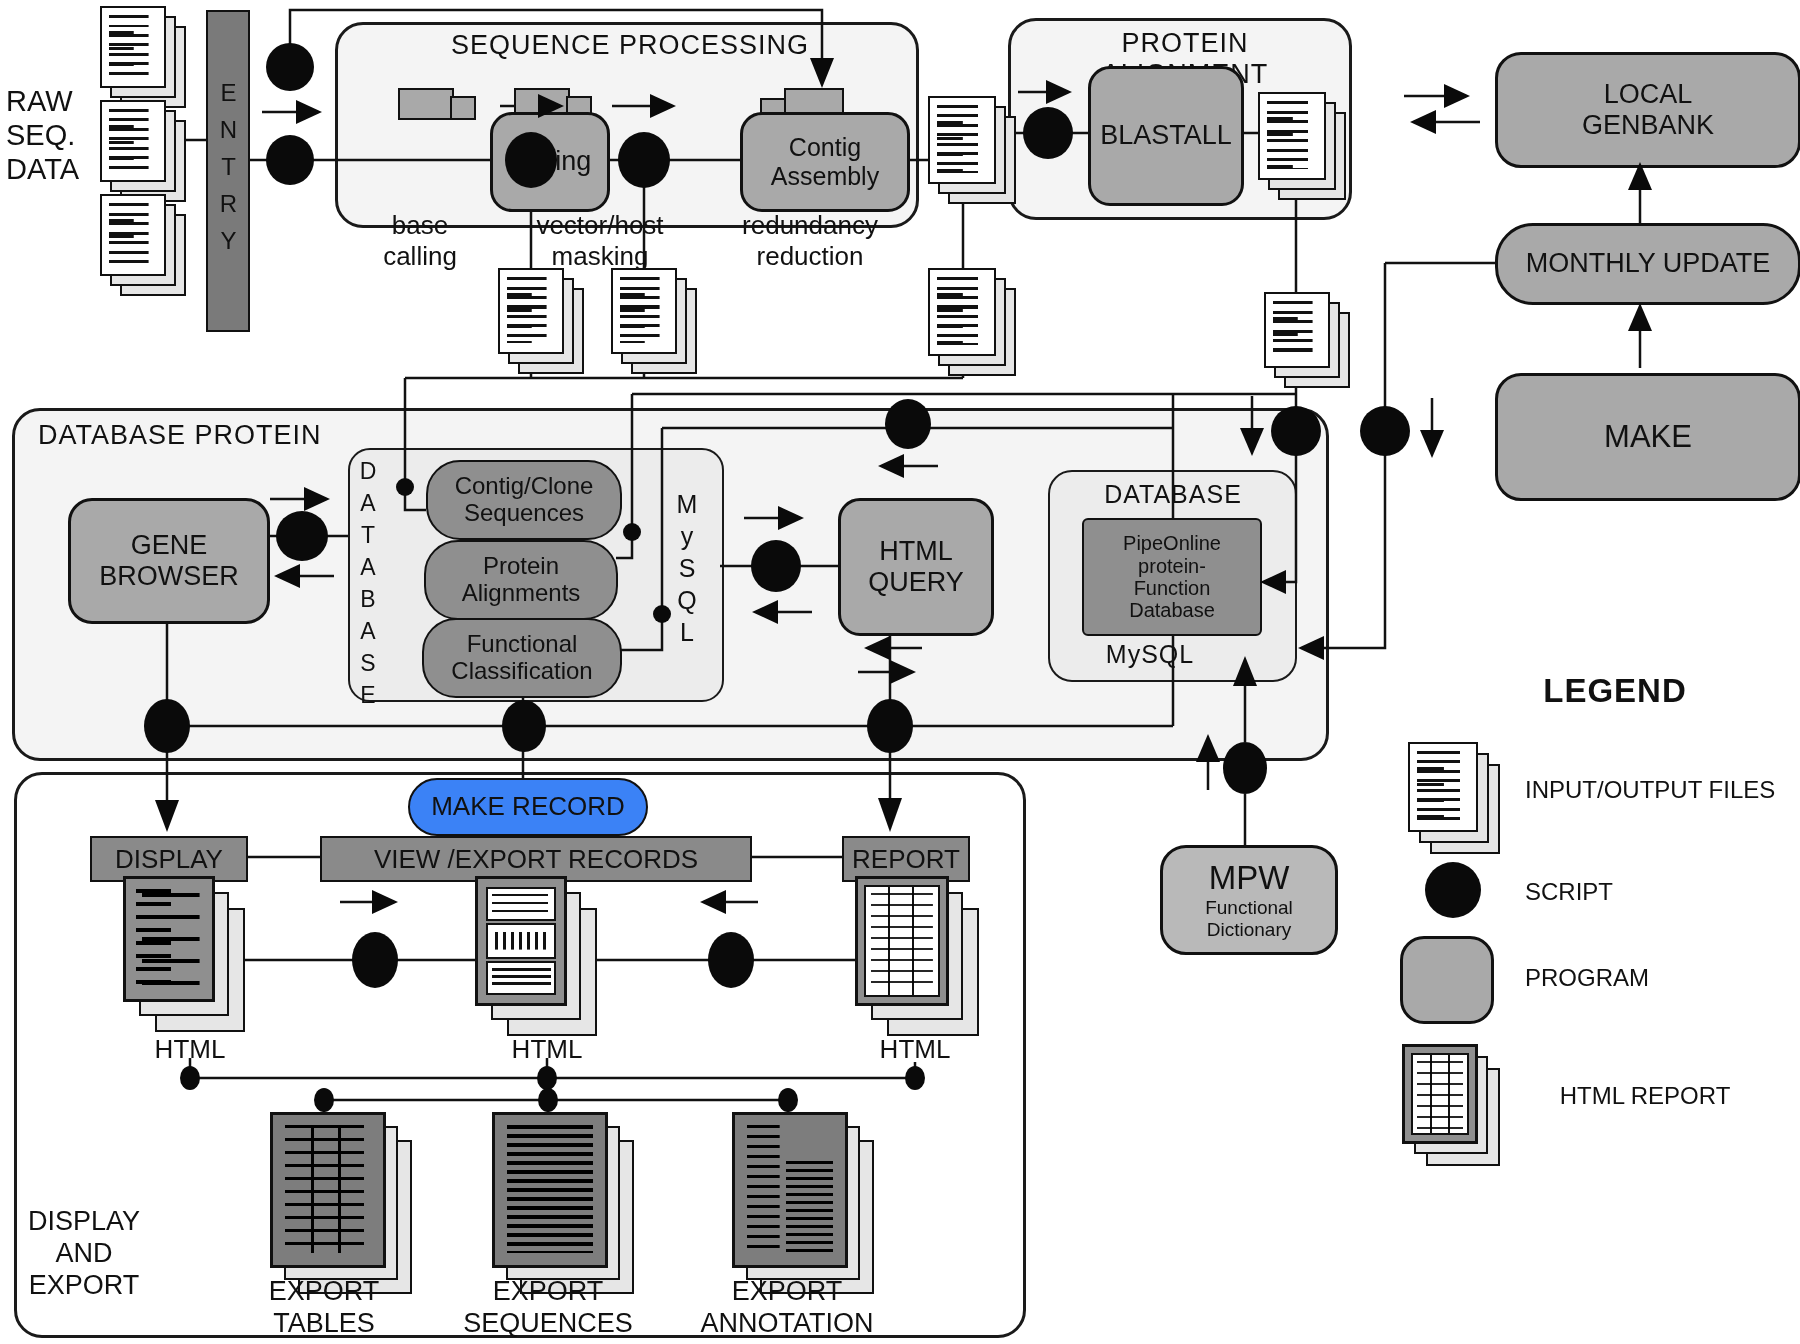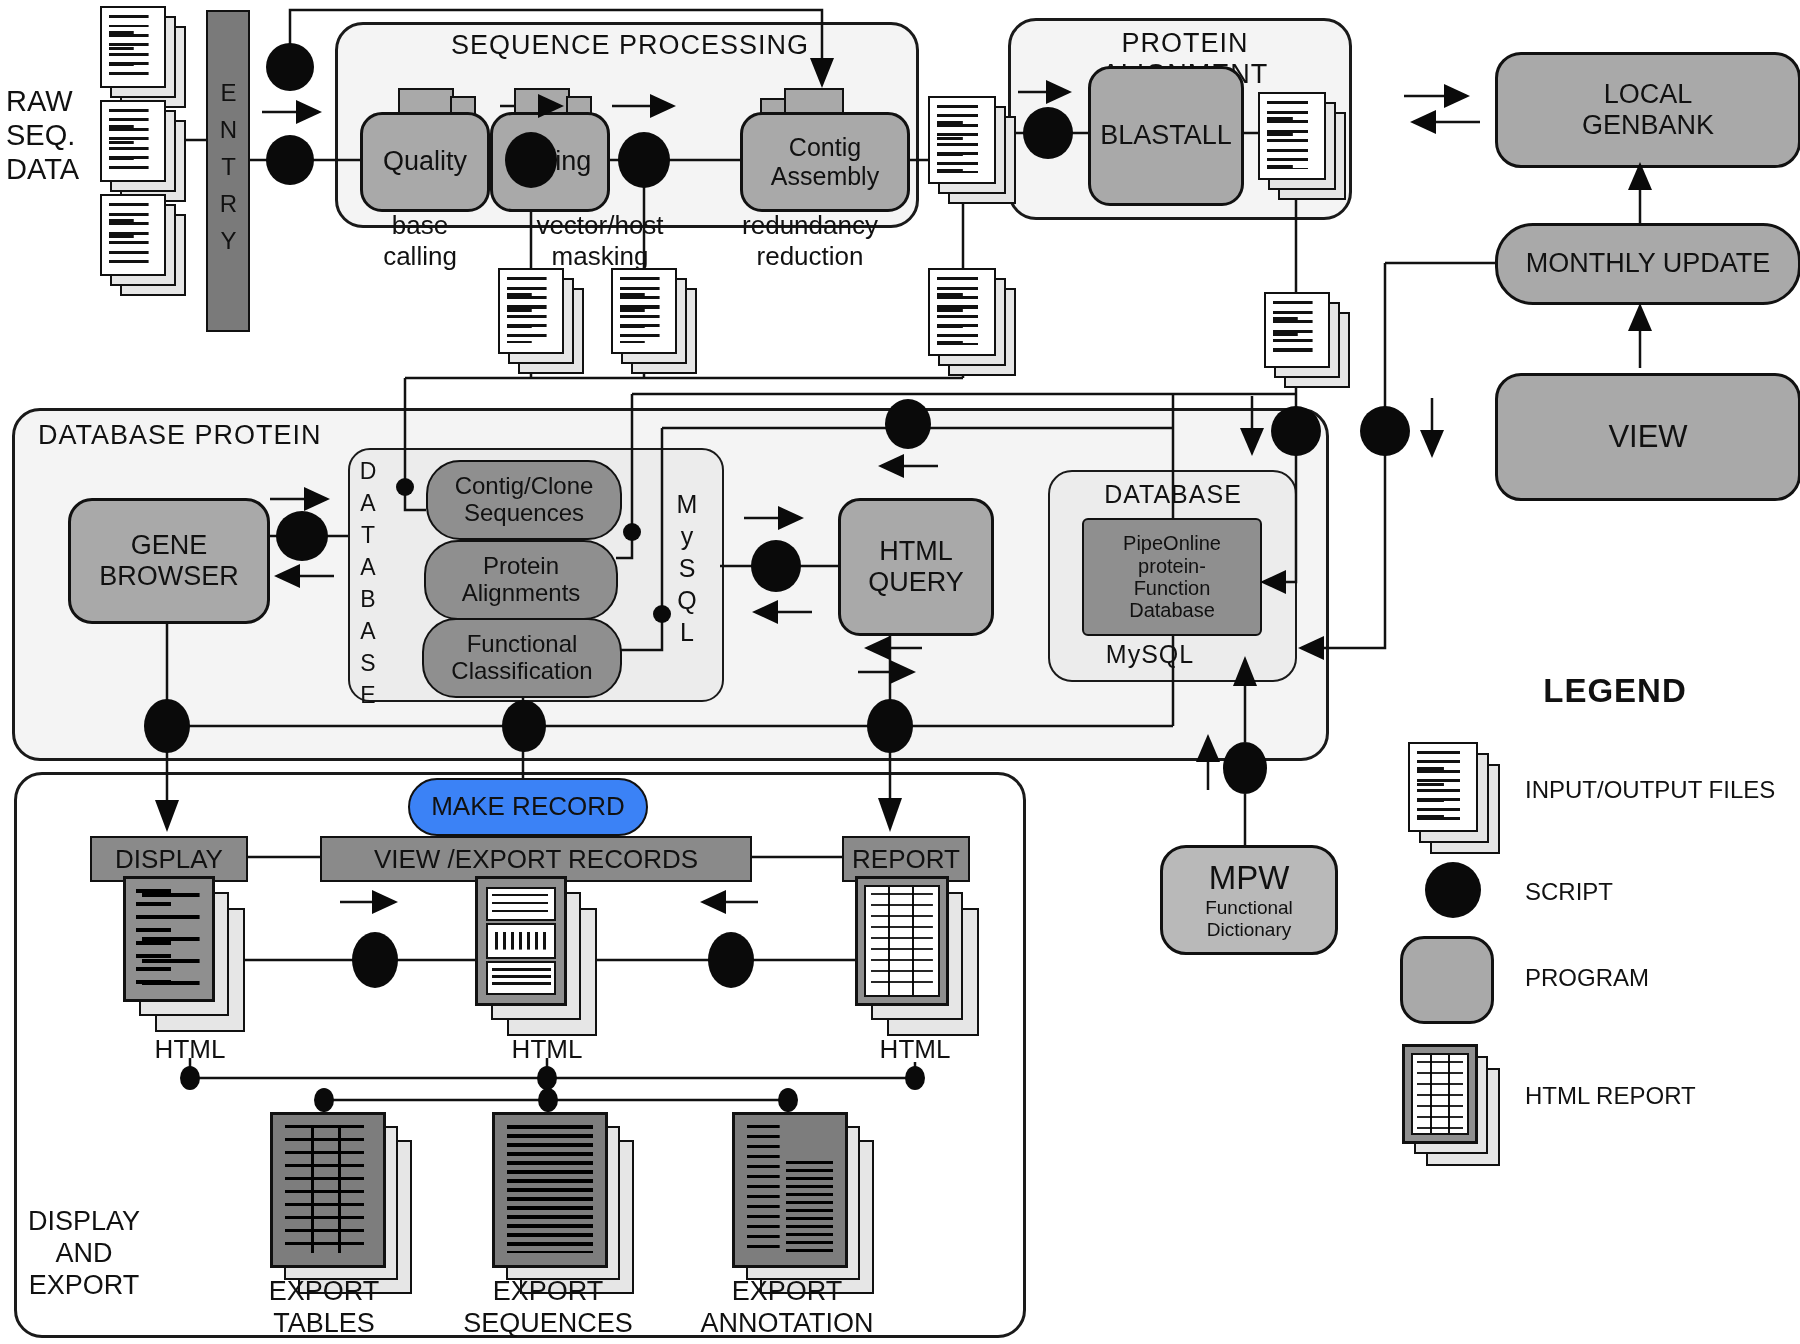--- a/index.html
+++ b/index.html
@@ -156,21 +156,20 @@
   </div>
 
   <div class="vbar" style="left:206px;top:10px;width:40px;height:318px;">
     <span class="vtext">ENTRY</span>
   </div>
 
   <div class="ctitle" style="left:420px;top:30px;width:420px;">SEQUENCE PROCESSING</div>
 
   <div class="tab" style="left:398px;top:88px;width:52px;height:28px;"></div>
   <div class="tab" style="left:450px;top:96px;width:22px;height:20px;"></div>
-  <div class="program" style="left:360px;top:112px;width:124px;height:94px;">Quality</div>
 
   <div class="tab" style="left:514px;top:88px;width:52px;height:28px;"></div>
   <div class="tab" style="left:566px;top:96px;width:22px;height:20px;"></div>
   <div class="program" style="left:490px;top:112px;width:114px;height:94px;">Editing</div>
 
   <div class="tab" style="left:760px;top:98px;width:24px;height:18px;"></div>
   <div class="tab" style="left:784px;top:88px;width:56px;height:28px;"></div>
   <div class="program" style="left:740px;top:112px;width:164px;height:94px;font-size:25px;">Contig
 Assembly</div>
 
@@ -223,21 +222,21 @@
         <div class="lines"></div>
       </div>
   </div>
 
   <div class="ctitle" style="left:1040px;top:28px;width:290px;">PROTEIN ALIGNMENT</div>
   <div class="program" style="left:1088px;top:66px;width:150px;height:134px;">BLASTALL</div>
 
   <div class="program" style="left:1495px;top:52px;width:300px;height:110px;border-radius:26px;">LOCAL
 GENBANK</div>
   <div class="program" style="left:1495px;top:223px;width:300px;height:76px;border-radius:38px;">MONTHLY UPDATE</div>
-  <div class="program" style="left:1495px;top:373px;width:300px;height:122px;border-radius:26px;font-size:31px;">VIEW</div>
+  <div class="program" style="left:1495px;top:373px;width:300px;height:122px;border-radius:26px;font-size:31px;">MAKE</div>
 
   <div class="ctitle" style="left:38px;top:420px;width:320px;text-align:left;">DATABASE PROTEIN</div>
   <div class="program" style="left:68px;top:498px;width:196px;height:120px;border-radius:24px;">GENE
 BROWSER</div>
 
   <div class="abs vtext" style="left:354px;top:458px;height:230px;font-size:23px;letter-spacing:6px;">DATABASE</div>
   <div class="pill" style="left:426px;top:460px;width:192px;height:76px;">Contig/Clone
 Sequences</div>
   <div class="pill" style="left:424px;top:540px;width:190px;height:76px;">Protein
 Alignments</div>
@@ -348,21 +347,21 @@
   <div class="program" style="left:1400px;top:936px;width:88px;height:82px;border-radius:24px;"></div>
   <div class="lbl" style="left:1525px;top:964px;width:220px;font-size:24px;text-align:left;">PROGRAM</div>
 
   <div class="stack" style="left:1402px;top:1044px;">
     <div class="sh" style="left:24px;top:24px;width:70px;height:94px;"></div>
     <div class="sh" style="left:12px;top:12px;width:70px;height:94px;"></div>
   </div>
   <div class="tdoc" style="left:1402px;top:1044px;width:70px;height:94px;">
       <div class="tin"></div>
     </div>
-  <div class="lbl" style="left:1525px;top:1082px;width:240px;font-size:24px;text-align:left;">HTML REPORT</div>
+  <div class="lbl" style="left:1525px;top:1082px;width:240px;font-size:24px;text-align:center;">HTML REPORT</div>
 
   <svg class="layer" width="1800" height="1344">
     <g fill="#0a0a0a">
 
       <ellipse cx="290" cy="67" rx="24" ry="24"></ellipse>
       <ellipse cx="290" cy="160" rx="24" ry="25"></ellipse>
       <ellipse cx="531" cy="160" rx="26" ry="28"></ellipse>
       <ellipse cx="644" cy="160" rx="26" ry="28"></ellipse>
       <ellipse cx="1048" cy="133" rx="25" ry="26"></ellipse>
       <ellipse cx="302" cy="536" rx="26" ry="25"></ellipse>

